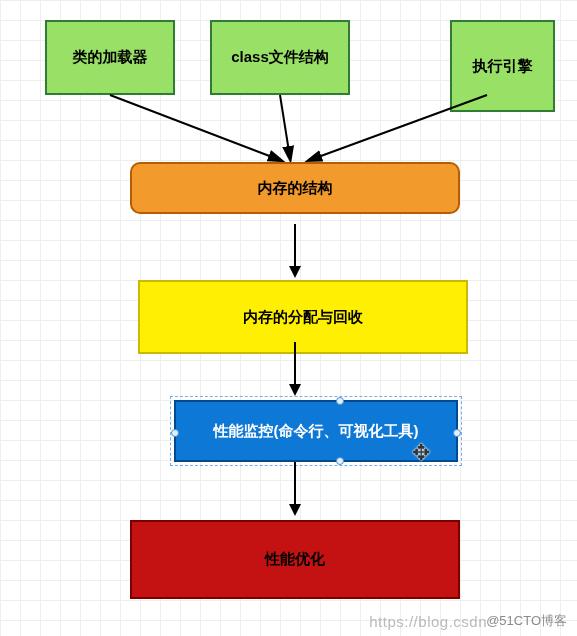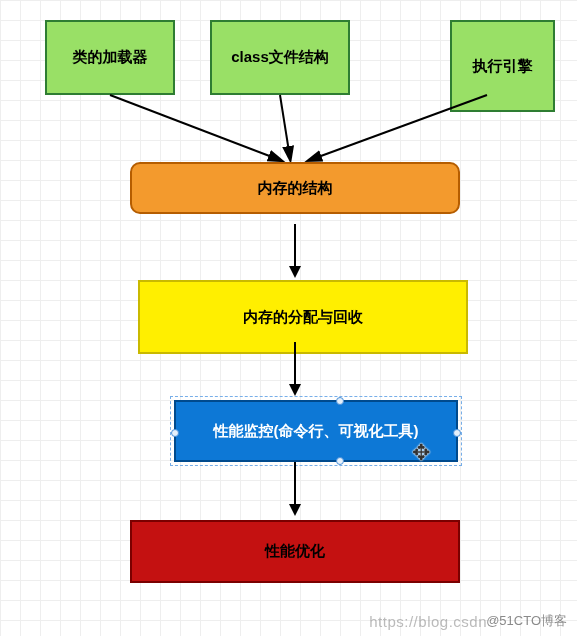--- a/index.html
+++ b/index.html
@@ -121,20 +121,20 @@
     <div class="handle" style="right:-5px; top:27px;"></div>
     <div class="handle" style="left:160px; top:-5px;"></div>
     <div class="handle" style="left:160px; bottom:-5px;"></div>
   </div>
 
   <div class="move-cursor" style="left:412px; top:440px;">✥</div>
 
   <div class="arrow-line" style="left:294px; top:462px; width:2px; height:44px;"></div>
   <div class="arrow-head" style="left:289px; top:504px;"></div>
 
-  <div class="box red" style="left:130px; top:520px; width:330px; height:63px;">
+  <div class="box red" style="left:130px; top:520px; width:330px; height:79px;">
     <span>性能优化</span>
   </div>
 
   <div class="watermark1">https://blog.csdn</div>
   <div class="watermark2">@51CTO博客</div>
 
 </div>
 
 </body></html>

